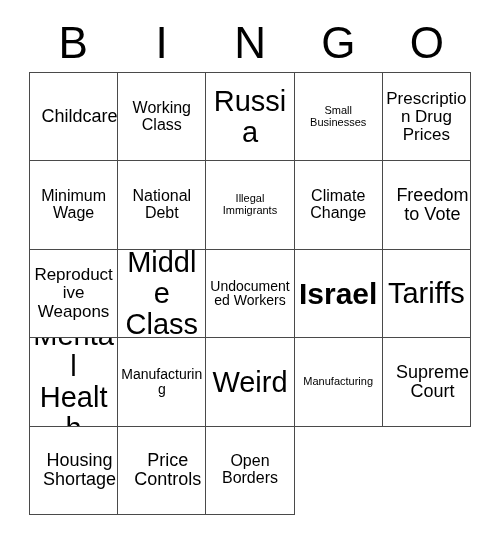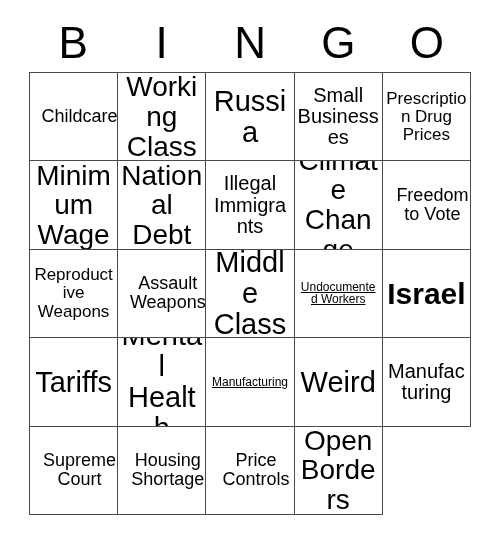--- a/index.html
+++ b/index.html
@@ -72,25 +72,25 @@
   .cell-text {
     display: block;
     width: 100%;
     line-height: 1.06;
     color: #000000;
     word-wrap: break-word;
   }
   
   .fs-xxl .cell-text { font-size: 30px; font-weight: bold; }
   .fs-xl  .cell-text { font-size: 29px; }
-  .fs-lg  .cell-text { font-size: 28px; }
+  .fs-lg  .cell-text { font-size: 16px; }
   .fs-md  .cell-text { font-size: 18px; margin-left: 12px; }
-  .fs-sm  .cell-text { font-size: 20px; }
+  .fs-sm  .cell-text { font-size: 11px; }
   .fs-xs  .cell-text { font-size: 17px; }
-  .fs-xxs .cell-text { font-size: 12px; text-decoration: underline; }
+  .fs-xxs .cell-text { font-size: 14px; }
 </style>
 </head>
 <body>
 
 <div id="bingo-card">
 
   <div class="header-row">
     <div class="header-letter">B</div>
     <div class="header-letter">I</div>
     <div class="header-letter">N</div>
@@ -128,23 +128,20 @@
     <div class="cell fs-lg">
         <span class="cell-text">Climate Change</span>
       </div>
     <div class="cell fs-md">
         <span class="cell-text">Freedom to Vote</span>
       </div>
 
     <div class="cell fs-xs">
         <span class="cell-text">Reproductive Weapons</span>
       </div>
-    <div class="cell fs-md">
-        <span class="cell-text">Assault Weapons</span>
-      </div>
     <div class="cell fs-xl">
         <span class="cell-text">Middle Class</span>
       </div>
     <div class="cell fs-xxs">
         <span class="cell-text">Undocumented Workers</span>
       </div>
     <div class="cell fs-xxl">
         <span class="cell-text">Israel</span>
       </div>
 

